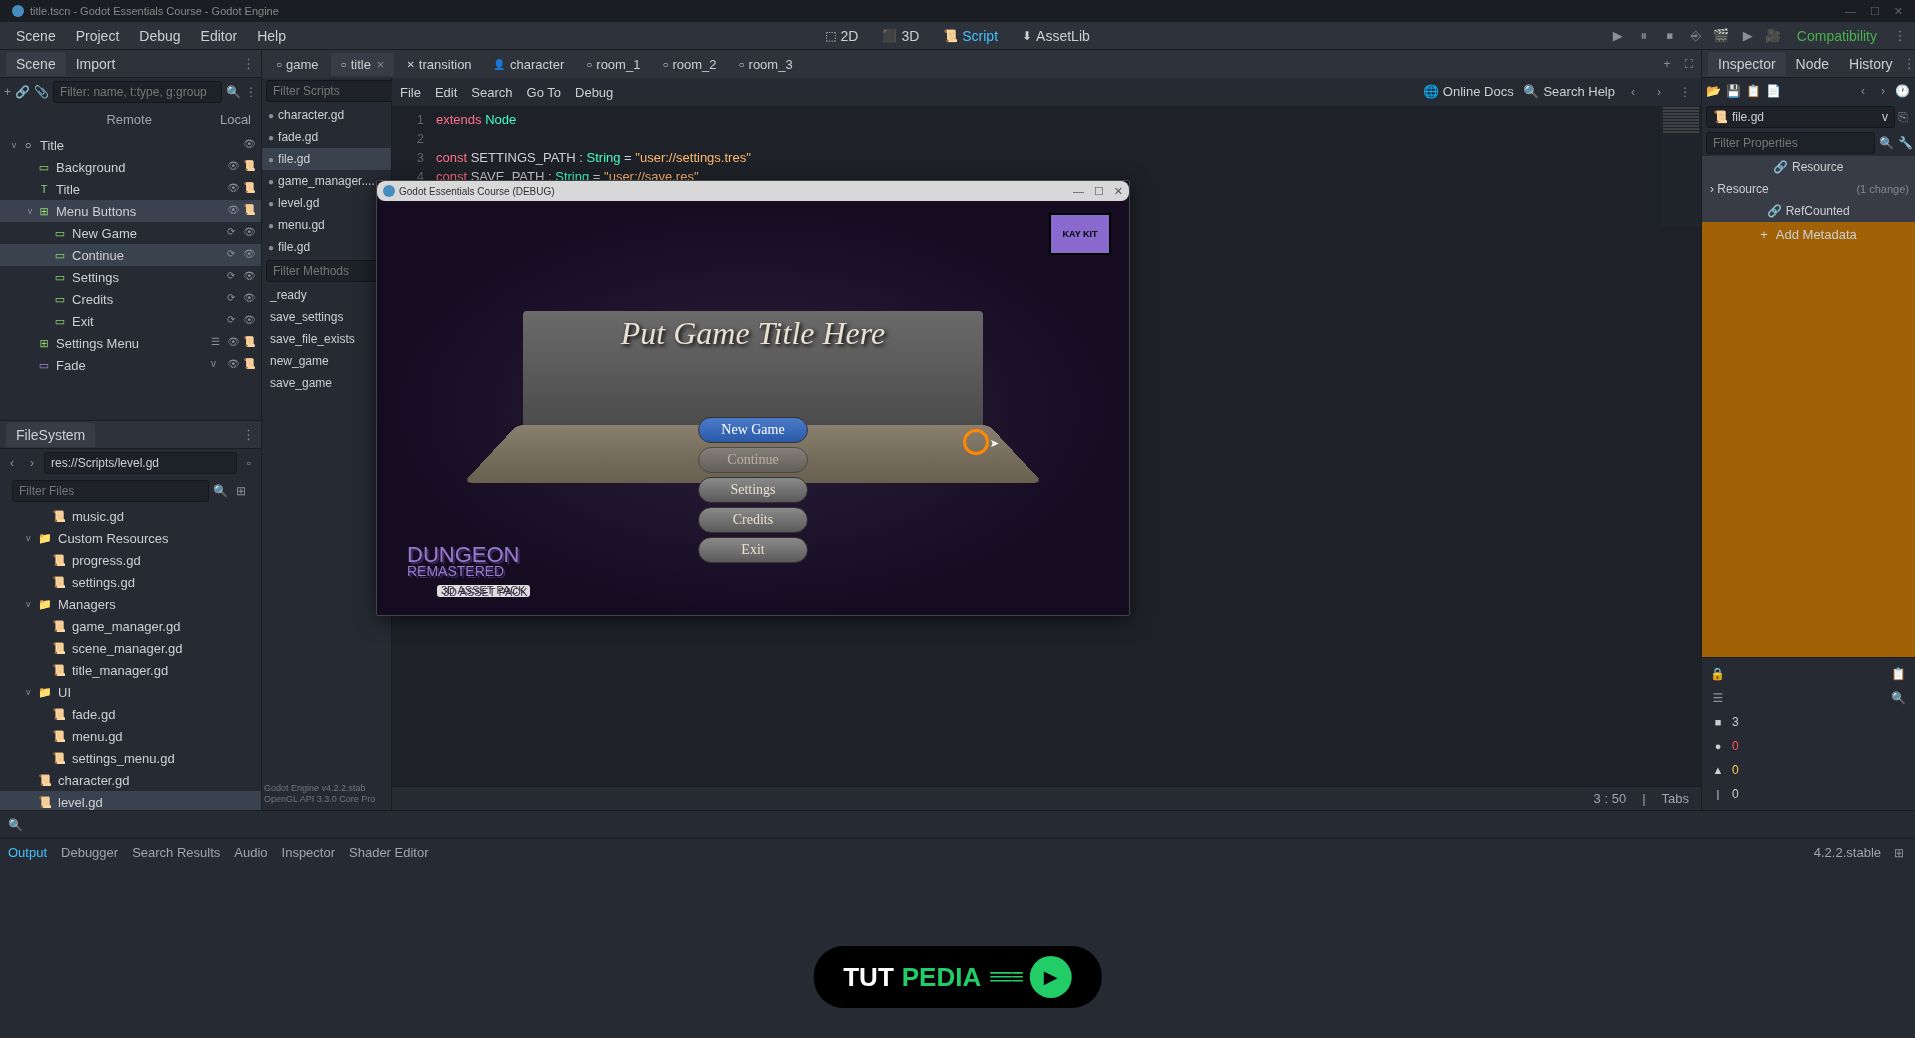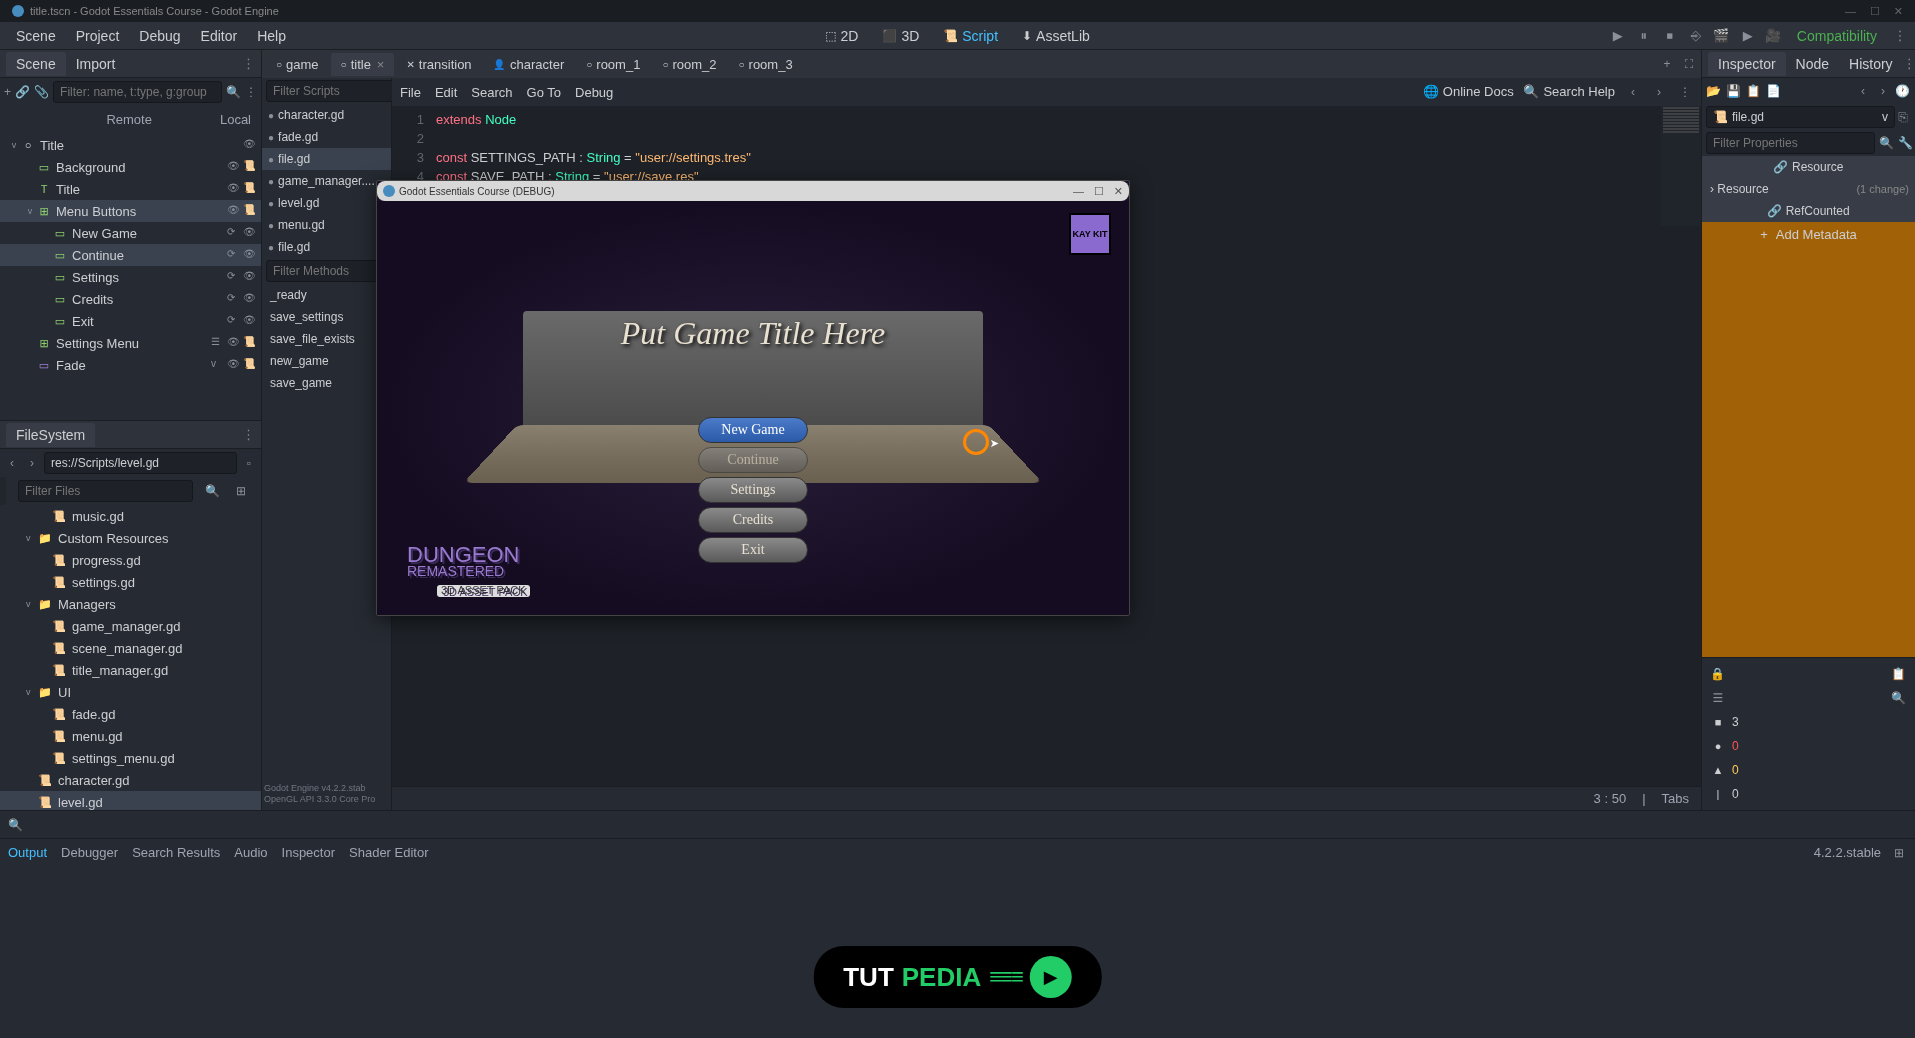--- a/index.html
+++ b/index.html
@@ -42,21 +42,21 @@
 .tree-indent { display: inline-block; }
 .tree-arrow { width: 12px; text-align: center; color: #8a8f99; font-size: 9px; }
 .tree-icon { width: 16px; height: 16px; margin-right: 4px; display: inline-flex; align-items: center; justify-content: center; font-size: 11px; }
 .tree-label { flex: 1; font-size: 13px; }
 .tree-icons-right { display: flex; gap: 2px; }
 .node-ico { width: 14px; height: 14px; color: #8a8f99; font-size: 10px; }
 
 .fs-panel { border-top: 1px solid #1a1d22; display: flex; flex-direction: column; height: 390px; }
 .fs-path-row { height: 28px; display: flex; align-items: center; padding: 0 4px; gap: 4px; background: #262b33; }
 .fs-path { flex: 1; background: #1e2228; border: 1px solid #14171c; color: #cdced1; padding: 3px 6px; font-size: 12px; border-radius: 3px; }
-.fs-filter-row { height: 28px; display: flex; align-items: center; padding: 0 12px; gap: 12px; background: #262b33; margin-left: 6px; }
+.fs-filter-row { height: 28px; display: flex; align-items: center; padding: 0 12px; gap: 4px; background: #262b33; }
 .fs-tree { flex: 1; background: #262b33; overflow-y: auto; }
 .fs-row { display: flex; align-items: center; height: 22px; padding-left: 24px; cursor: pointer; }
 .fs-row.selected { background: #3a4250; }
 .fs-row.folder { padding-left: 20px; }
 .fs-icon { width: 16px; margin-right: 4px; font-size: 11px; }
 .fs-arrow { width: 12px; font-size: 9px; color: #8a8f99; }
 
 
 .center-col { display: flex; flex-direction: column; background: #1e2228; position: relative; }
 .scene-tabs { height: 28px; background: #2d323b; display: flex; align-items: center; padding: 0 4px; gap: 2px; }
@@ -102,21 +102,21 @@
 .game-scene { position: absolute; left: 50%; top: 48%; transform: translate(-50%, -50%); width: 540px; height: 240px; }
 .dungeon-floor { position: absolute; bottom: 20px; left: 10px; right: 10px; height: 100px; background: linear-gradient(180deg, #8a8070 0%, #6a6050 100%); transform: perspective(400px) rotateX(55deg); border-radius: 8px; }
 .dungeon-wall { position: absolute; top: 30px; left: 40px; right: 40px; height: 120px; background: linear-gradient(180deg, #6a6a6a 0%, #4a4a4a 100%); border-radius: 4px; }
 .game-title-text { position: absolute; top: 34px; left: 50%; transform: translateX(-50%); font-size: 32px; font-family: Georgia, serif; font-style: italic; color: #e8e0d0; text-shadow: 2px 2px 4px #000; white-space: nowrap; }
 .game-menu { position: absolute; top: 52%; left: 50%; transform: translateX(-50%); display: flex; flex-direction: column; gap: 4px; }
 .game-btn { width: 110px; height: 26px; border-radius: 13px; background: linear-gradient(180deg, #8a8a8a, #5a5a5a); display: flex; align-items: center; justify-content: center; color: #e8e0d0; font-family: Georgia, serif; font-size: 14px; border: 1px solid #333; cursor: pointer; }
 .game-btn.primary { background: linear-gradient(180deg, #4a7ac8, #2a5aa8); color: #fff; }
 .game-btn.disabled { opacity: 0.6; }
 .dungeon-logo { position: absolute; bottom: 20px; left: 30px; color: #9a7acf; font-family: Impact, sans-serif; font-size: 22px; text-shadow: 2px 2px 0 #3a2a5a; line-height: 0.9; }
 .dungeon-logo .sub { font-size: 11px; color: #fff; background: #ddd; color: #333; padding: 1px 4px; border-radius: 3px; margin-left: 30px; display: inline-block; }
-.kaykit { position: absolute; top: 12px; right: 18px; width: 42px; height: 42px; background: #8a6acf; border: 2px solid #000; display: flex; align-items: center; justify-content: center; font-size: 9px; color: #000; font-weight: bold; line-height: 1; text-align: center; }
+.kaykit { position: absolute; top: 12px; right: 18px; width: 62px; height: 42px; background: #8a6acf; border: 2px solid #000; display: flex; align-items: center; justify-content: center; font-size: 9px; color: #000; font-weight: bold; line-height: 1; text-align: center; }
 .cursor-ring { position: absolute; top: 228px; right: 140px; width: 26px; height: 26px; border: 3px solid #ff8800; border-radius: 50%; }
 .cursor-arrow { position: absolute; top: 236px; right: 130px; font-size: 11px; color: #fff; }
 
 
 .right-col { display: flex; flex-direction: column; background: #a16207; border-left: 1px solid #1a1d22; }
 .insp-toolbar { height: 26px; display: flex; align-items: center; padding: 0 4px; gap: 4px; background: #262b33; }
 .insp-dropdown { height: 26px; display: flex; align-items: center; padding: 0 4px; background: #262b33; }
 .insp-dd-btn { flex: 1; background: #1e2228; border: 1px solid #14171c; padding: 3px 6px; font-size: 12px; display: flex; align-items: center; gap: 4px; border-radius: 3px; }
 .insp-filter { height: 26px; display: flex; align-items: center; padding: 0 4px; gap: 4px; background: #262b33; }
 .insp-section { height: 22px; background: #373c46; display: flex; align-items: center; justify-content: center; font-size: 12px; cursor: pointer; }

